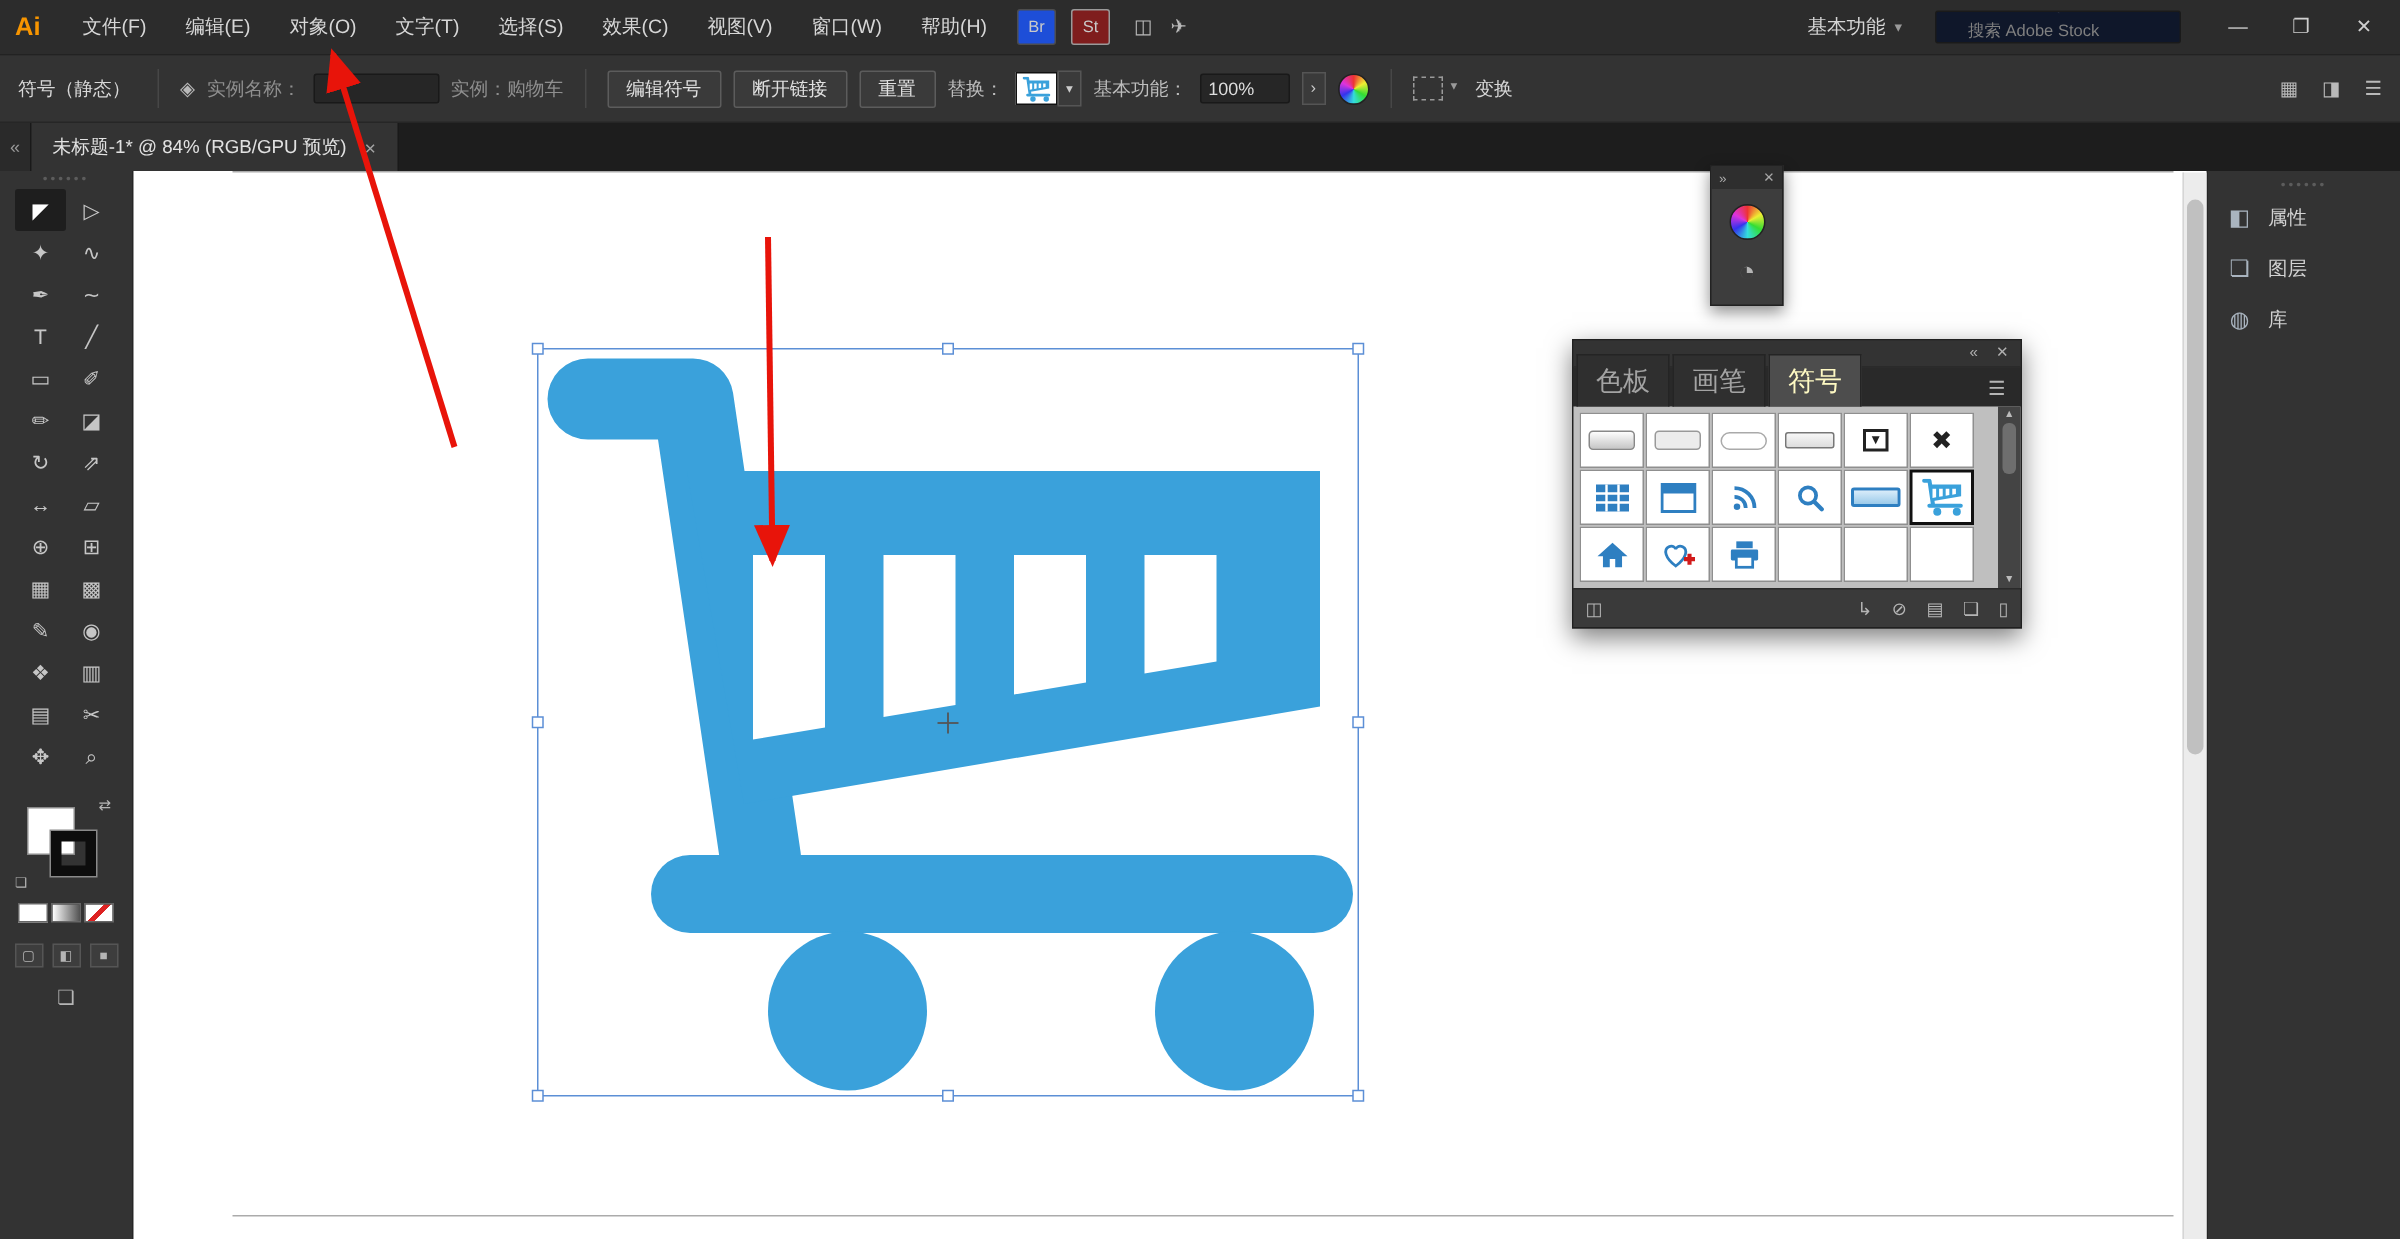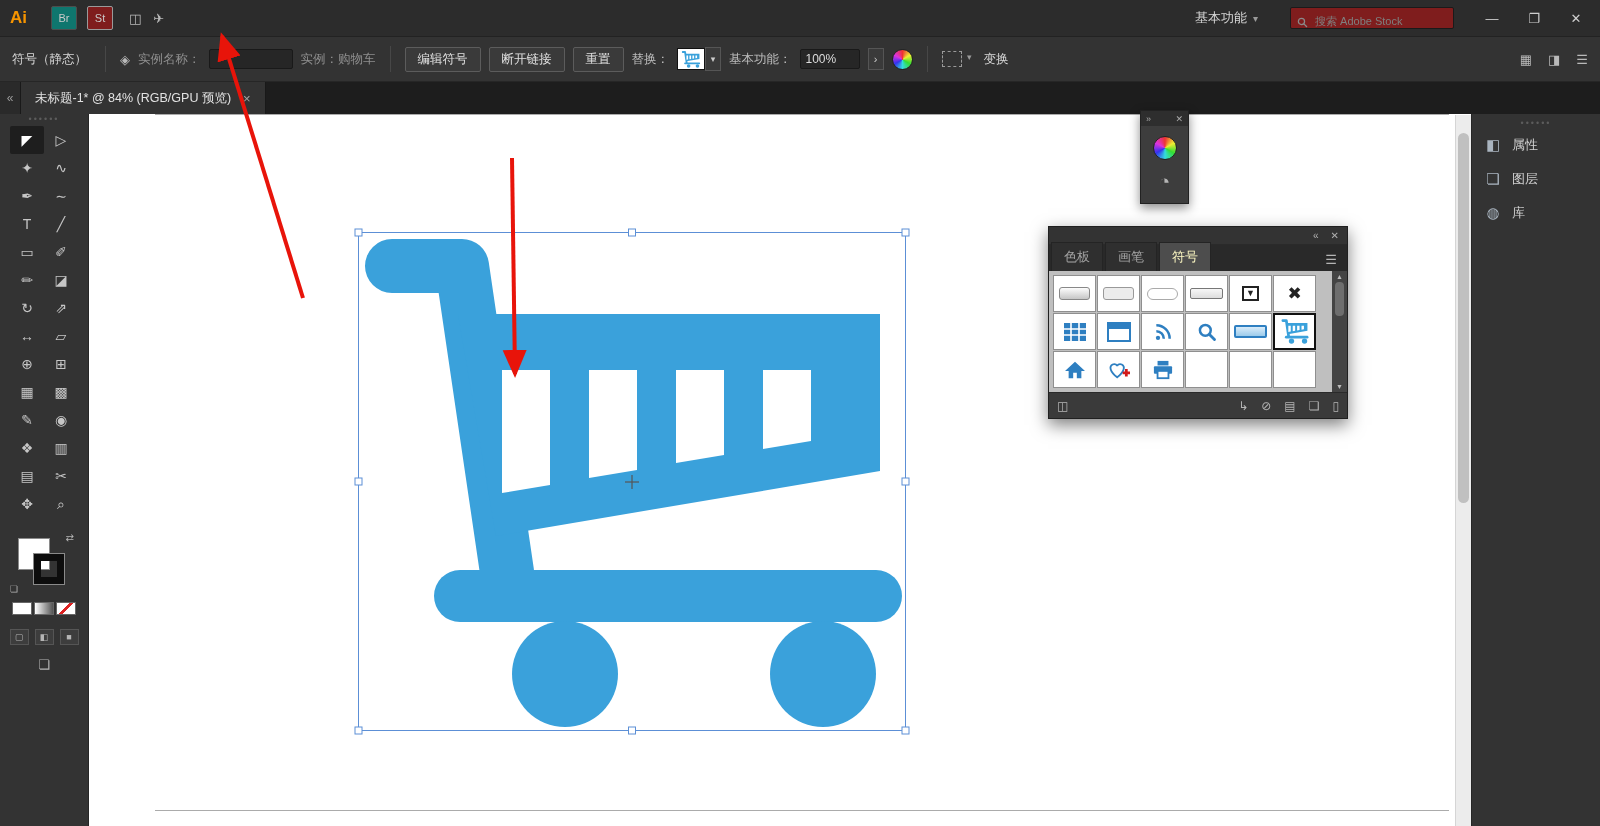--- a/index.html
+++ b/index.html
@@ -5,28 +5,28 @@
   html,body{margin:0;padding:0;background:#222;}
   .app{position:relative;width:1600px;height:826px;overflow:hidden;
        font-family:"Liberation Sans","DejaVu Sans",sans-serif;color:#cfcfcf;
        background:#333;user-select:none;}
   
   .menubar{height:36px;background:#2c2c2c;display:flex;align-items:center;padding:0 10px;gap:4px;border-bottom:1px solid #222;}
   .ai-logo{color:#f79500;font-weight:bold;font-size:17px;margin-right:14px;}
   .menu-items{display:flex;gap:6px;}
   .menu-item{padding:4px 10px;font-size:13px;color:#d6d6d6;cursor:default;}
   .badge{width:24px;height:22px;display:flex;align-items:center;justify-content:center;
-         font-size:11px;background:#0f766e;border:1px solid #4d4d4d;border-radius:2px;color:#c9c9c9;margin-left:6px;}
+         font-size:11px;background:#1d4ed8;border:1px solid #4d4d4d;border-radius:2px;color:#c9c9c9;margin-left:6px;}
   .badge.active{border-color:#9a9a9a;background:#7f1d1d;}
   .mb-icon{margin-left:12px;font-size:13px;color:#b9b9b9;}
   .spacer{flex:1;}
-  .workspace{display:flex;align-items:center;gap:6px;font-size:13px;margin-right:28px;color:#d6d6d6;}
+  .workspace{display:flex;align-items:center;gap:6px;font-size:13px;margin-right:18px;color:#d6d6d6;}
   .workspace .chev{font-size:10px;color:#9a9a9a;}
-  .searchbox{display:flex;align-items:flex-end;gap:5px;background:#7f1d1d;border:1px solid #1a1a1a;
-             border-radius:2px;height:20px;padding:0 6px;width:150px;margin-right:24px;}
+  .searchbox{display:flex;align-items:center;gap:5px;background:#0f172a;border:1px solid #1a1a1a;
+             border-radius:2px;height:20px;padding:0 6px;width:150px;margin-right:24px;flex-direction:column;}
   .searchbox input{background:transparent;border:none;outline:none;color:#bbb;font-size:11px;width:120px;
                    font-family:"Liberation Sans","DejaVu Sans",sans-serif;}
   .searchbox input::placeholder{color:#7f7f7f;}
   .win-controls{display:flex;gap:22px;margin-right:4px;}
   .win-btn{font-size:13px;color:#cfcfcf;width:20px;text-align:center;cursor:default;}
   
   .controlbar{height:44px;background:#333;display:flex;align-items:center;padding:0 12px;gap:8px;border-bottom:1px solid #262626;font-size:12.5px;}
   .ctx-label{color:#d8d8d8;margin-right:4px;}
   .vsep{width:1px;height:26px;background:#474747;margin:0 6px;}
   .cb-label{color:#bdbdbd;}
@@ -91,21 +91,21 @@
               box-shadow:0 4px 10px rgba(0,0,0,.45);z-index:20;}
   .mp-header{height:15px;background:#2e2e2e;display:flex;align-items:center;justify-content:space-between;
              padding:0 5px;font-size:9px;color:#aaa;}
   .mp-body{display:flex;flex-direction:column;align-items:center;gap:12px;padding:10px 0 12px;}
   .mp-guide{color:#b5b5b5;font-size:19px;line-height:19px;}
   .symbols-panel{position:absolute;left:1048px;top:226px;width:298px;background:#333;border:1px solid #202020;
                  box-shadow:0 6px 16px rgba(0,0,0,.5);z-index:20;}
   .sp-header{height:17px;background:#333;display:flex;align-items:center;justify-content:flex-end;gap:12px;
              padding:0 8px;font-size:10px;color:#b0b0b0;border-bottom:1px solid #2a2a2a;}
   .sp-tabs{height:26px;background:#292929;display:flex;align-items:flex-end;padding:0 2px;gap:2px;}
-  .sp-tab{padding:5px 12px;font-size:13px;color:#a3a3a3;background:#2f2f2f;border:1px solid #242424;border-bottom:none;font-family:Liberation Serif, serif;}
+  .sp-tab{padding:5px 12px;font-size:18px;color:#a3a3a3;background:#2f2f2f;border:1px solid #242424;border-bottom:none;font-family:Liberation Serif, serif;}
   .sp-tab.active{background:#4d4d4d;color:#fef9c3;}
   .sp-menu{margin-left:auto;color:#b5b5b5;font-size:13px;padding:0 8px 4px 0;}
   .sp-body{display:flex;background:#bfbfbf;}
   .symbol-grid{display:grid;grid-template-columns:repeat(6,43px);grid-auto-rows:37px;gap:1px;padding:4px;flex:1;}
   .sym-cell{background:#fff;border:1px solid #8f8f8f;display:flex;align-items:center;justify-content:center;box-sizing:border-box;}
   .sym-cell.selected{border:2px solid #111;}
   .sym-cell.empty{background:#fff;}
   .sym-glyph{font-size:14px;color:#222;}
   .sym-glyph.boxed{border:2px solid #222;font-size:9px;padding:0 2px;line-height:11px;}
   .sym-glyph.big{font-size:17px;font-weight:bold;}
@@ -133,20 +133,31 @@
   .arrowhead{fill:var(--arrow-red,#E8140A);}
   .abline{stroke:#ababab;stroke-width:1;}
 </style>
 </head>
 <body>
 
 <div class="app">
 
   <div class="menubar">
     <span class="ai-logo">Ai</span>
+    <div class="menu-items" id="menu-items">
+        <div class="menu-item">文件(F)</div>
+        <div class="menu-item">编辑(E)</div>
+        <div class="menu-item">对象(O)</div>
+        <div class="menu-item">文字(T)</div>
+        <div class="menu-item">选择(S)</div>
+        <div class="menu-item">效果(C)</div>
+        <div class="menu-item">视图(V)</div>
+        <div class="menu-item">窗口(W)</div>
+        <div class="menu-item">帮助(H)</div>
+      </div>
     <span class="badge">Br</span>
     <span class="badge active">St</span>
     <span id="mb-extra" style="display:flex;">
         <span class="mb-icon">◫</span>
         <span class="mb-icon">✈</span>
       </span>
     <div class="spacer"></div>
     <div class="workspace">
       <span>基本功能</span>
       <span class="chev">▾</span>

